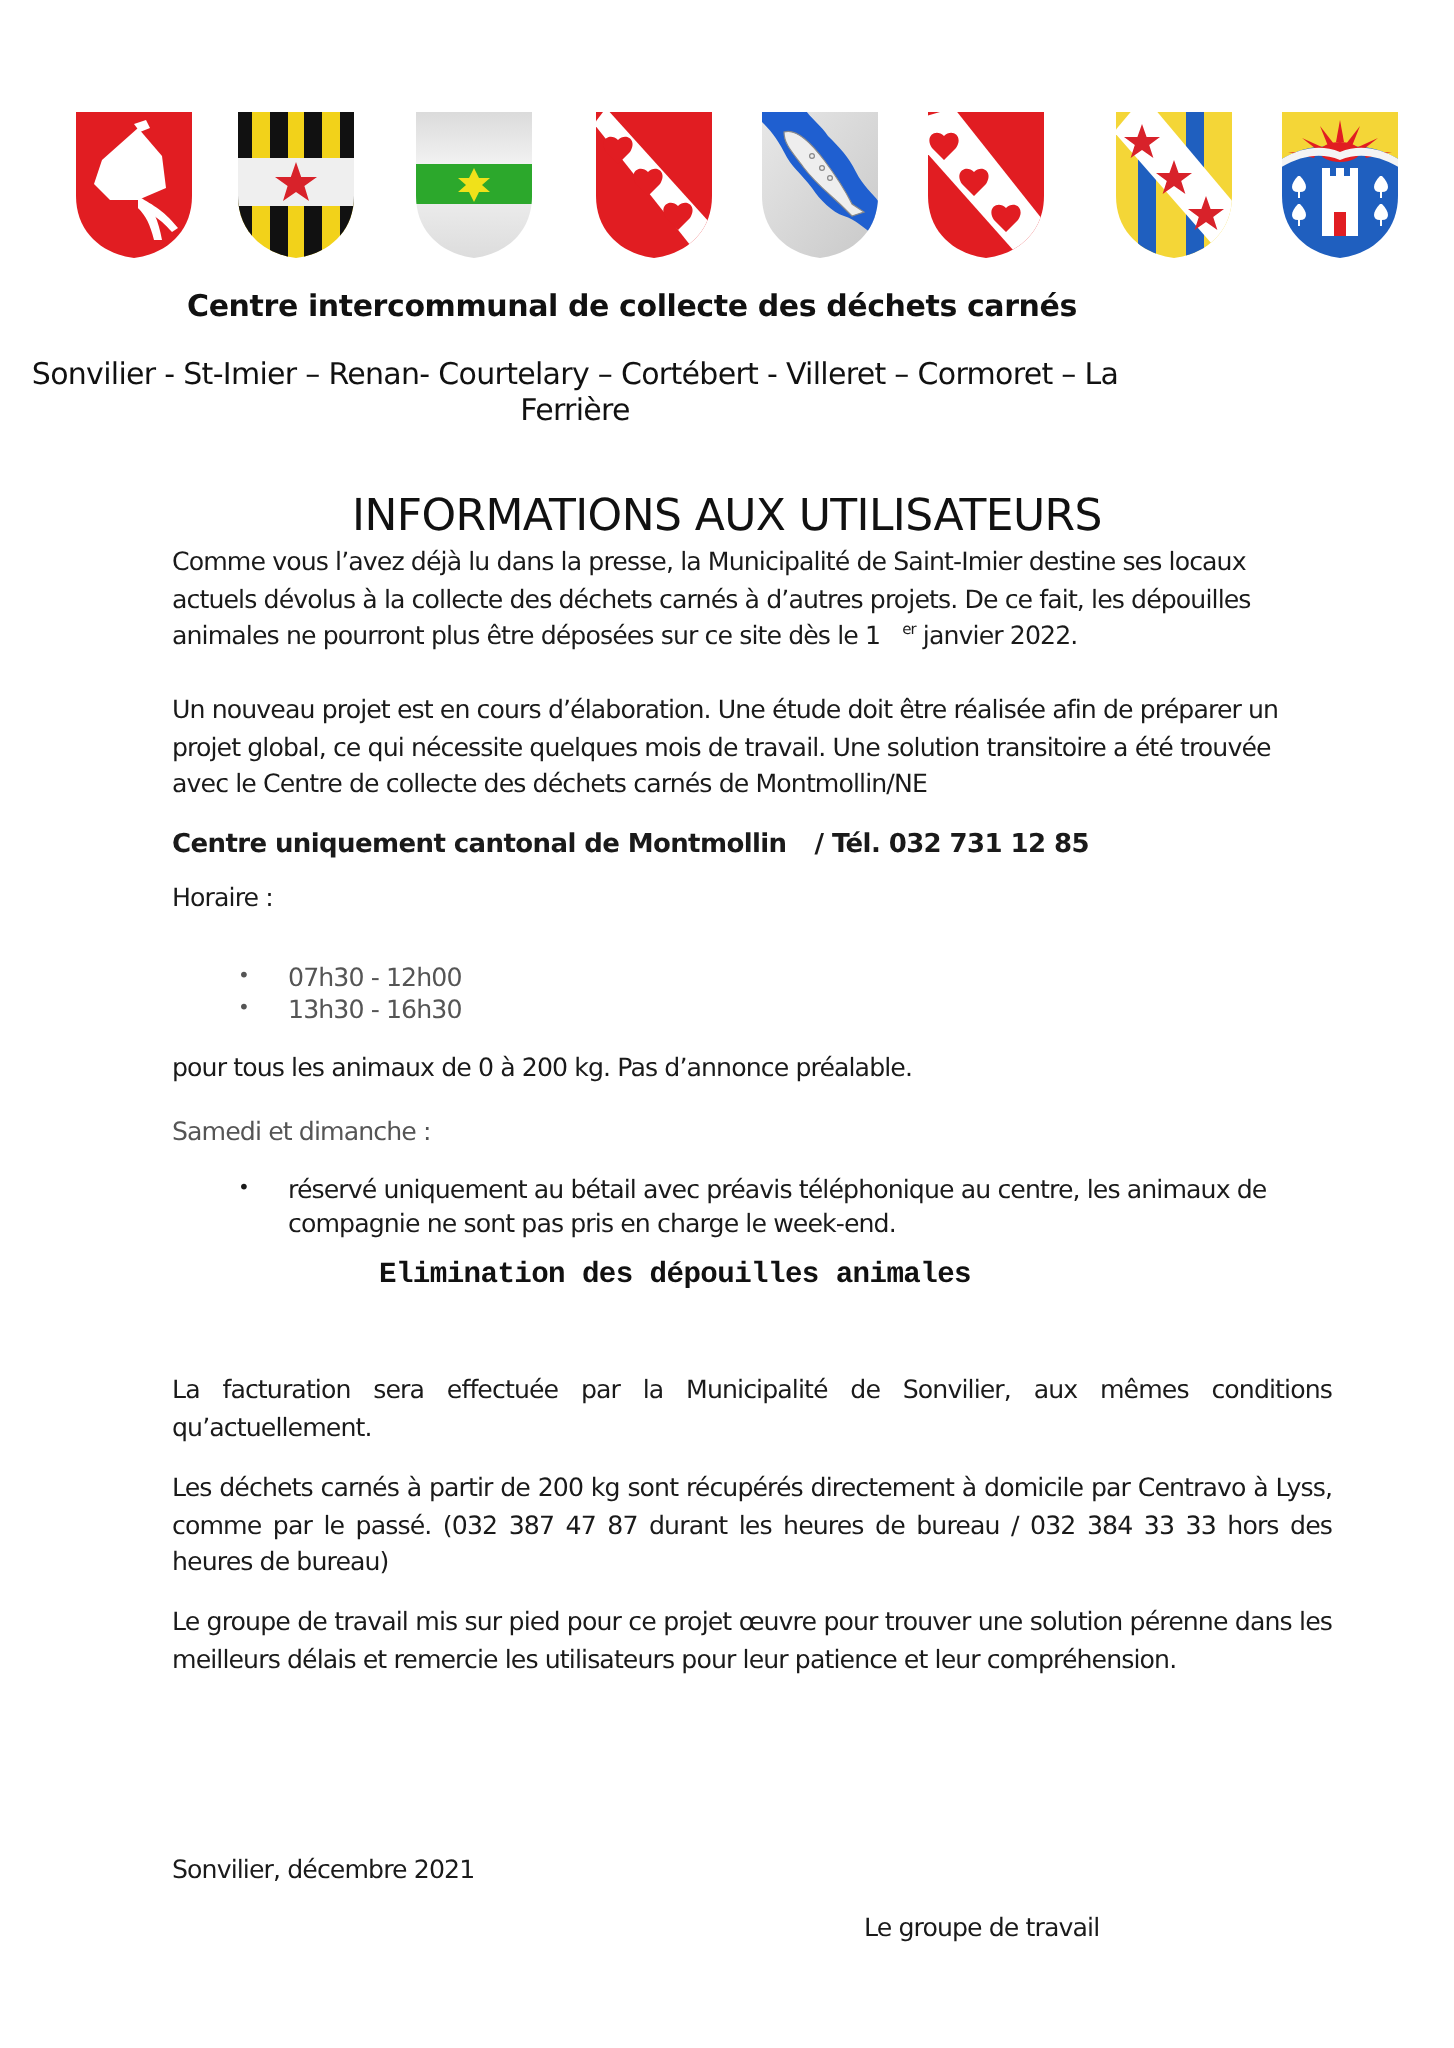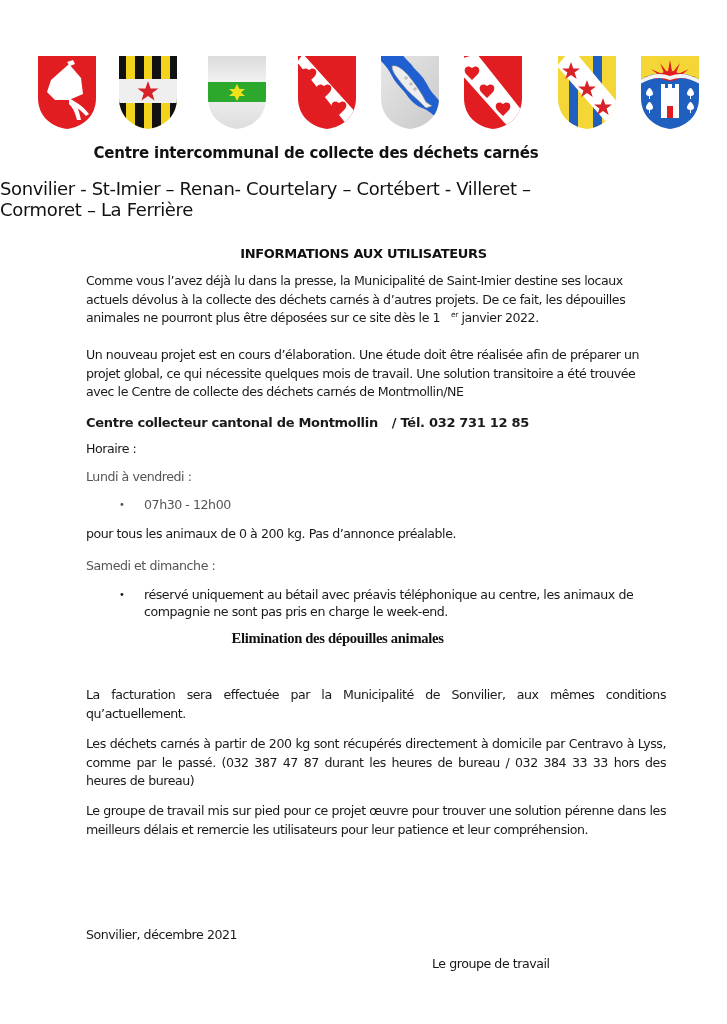--- a/index.html
+++ b/index.html
@@ -1,36 +1,36 @@
 <!DOCTYPE html>
 <html><head>
 <meta charset="utf-8">
 <style>
   html, body { margin: 0; padding: 0; background: #ffffff; }
   body { width: 727px; height: 1024px; position: relative; overflow: hidden; color: #111; }
   .crest { position: absolute; top: 54px; width: 60px; height: 76px; }
   .crest svg { width: 100%; height: 100%; display: block; }
   .heading1 { position: absolute; left: 0; width: 632px; top: 144px; text-align: center;
     font-family: "DejaVu Sans", sans-serif; font-weight: bold; font-size: 15px; letter-spacing: -0.2px; }
-  .communes { position: absolute; left: 0; width: 575px; top: 178px; text-align: left;
-    font-family: "DejaVu Sans", sans-serif; font-size: 18px; letter-spacing: -0.35px; }
+  .communes { position: absolute; left: 0; width: 575px; top: 178px; text-align: center;
+    font-family: "DejaVu Sans", sans-serif; font-size: 15px; letter-spacing: -0.35px; }
   .title { position: absolute; left: 0; width: 727px; top: 246px; text-align: center;
-    font-family: "DejaVu Sans", sans-serif; font-weight: bold; font-size: 13px; letter-spacing: -0.3px; }
+    font-family: "DejaVu Sans", sans-serif; font-weight: normal; font-size: 22px; letter-spacing: -0.3px; }
   .body { position: absolute; left: 86px; width: 580px; font-family: "DejaVu Sans", sans-serif;
     font-size: 12.6px; line-height: 18.6px; letter-spacing: -0.45px; color: #1a1a1a; }
   .p { margin: 0; }
   .just { text-align: justify; }
   .bold { font-weight: bold; }
   .gray { color: #555; }
   sup { font-size: 7.5px; vertical-align: 5px; line-height: 0; margin-left: 11px; }
   ul.bl { margin: 12px; padding-left: 32px; list-style: none; }
   ul.bl li { position: relative; padding-left: 14px; }
   ul.bl li::before { content: "•"; position: absolute; left: -11px; top: 0; font-size: 10px; }
   .sub-title { position: absolute; left: 0; width: 675px; top: 628px; text-align: center;
-    font-family: Liberation Serif, serif; font-weight: bold; font-size: 14.6px; line-height: 20px; letter-spacing: -0.3px; }
+    font-family: Liberation Mono, monospace; font-weight: bold; font-size: 14.6px; line-height: 20px; letter-spacing: -0.3px; }
 </style>
 </head>
 <body>
 
 <div class="crest" style="left:37px">
   <svg viewBox="0 0 60 76">
     <defs>
         <clipPath id="sh1">
           <path d="M1 2 H59 V44 C59 62 46 73 30 75 C14 73 1 62 1 44 Z"></path>
         </clipPath>
@@ -200,29 +200,29 @@
 <div class="title">INFORMATIONS AUX UTILISATEURS</div>
 
 <div class="body" style="top:272px">
   <p class="p"><span>Comme vous l’avez déjà lu dans la presse, la Municipalité de Saint-Imier destine ses locaux actuels dévolus à la collecte des déchets carnés à d’autres projets. De ce fait, les dépouilles animales ne pourront plus être déposées sur ce site dès le 1</span><sup>er</sup><span> janvier 2022.</span></p>
 </div>
 <div class="body" style="top:346px">
   <p class="p">Un nouveau projet est en cours d’élaboration. Une étude doit être réalisée afin de préparer un projet global, ce qui nécessite quelques mois de travail. Une solution transitoire a été trouvée avec le Centre de collecte des déchets carnés de Montmollin/NE</p>
 </div>
 
 <div class="body bold" style="top:414px; font-size:13px; letter-spacing:-0.3px;">
-  <span>Centre collecteur cantonal de Montmollin</span><span style="display:inline-block;width:14px"></span><span>/ Tél. 032 731 12 85</span>
+  <span>Centre uniquement cantonal de Montmollin</span><span style="display:inline-block;width:14px"></span><span>/ Tél. 032 731 12 85</span>
 </div>
 
 <div class="body" style="top:440px">Horaire :</div>
 
 <div class="body gray" style="top:469px; line-height:16.3px;">
-  <div>Lundi à vendredi :</div>
   <ul class="bl">
     <li>07h30 - 12h00</li>
+    <li>13h30 - 16h30</li>
   </ul>
   <div style="color:#1a1a1a">pour tous les animaux de 0 à 200 kg. Pas d’annonce préalable.</div>
 </div>
 
 <div class="body gray" style="top:557px; line-height:17px;">
   <div>Samedi et dimanche :</div>
   <ul class="bl" style="color:#1a1a1a">
     <li>réservé uniquement au bétail avec préavis téléphonique au centre, les animaux de compagnie ne sont pas pris en charge le week-end.</li>
   </ul>
 </div>

